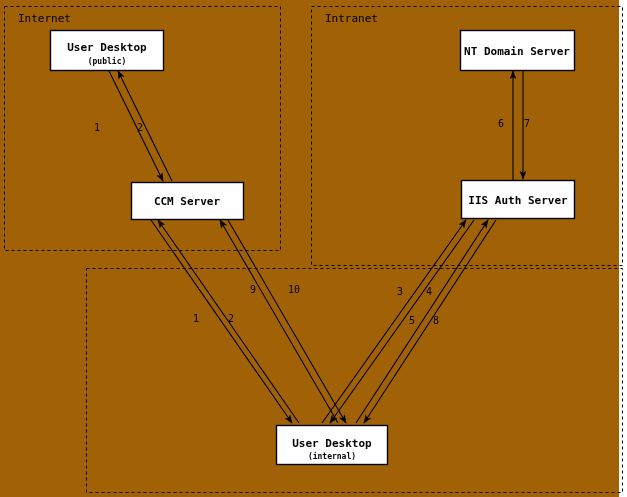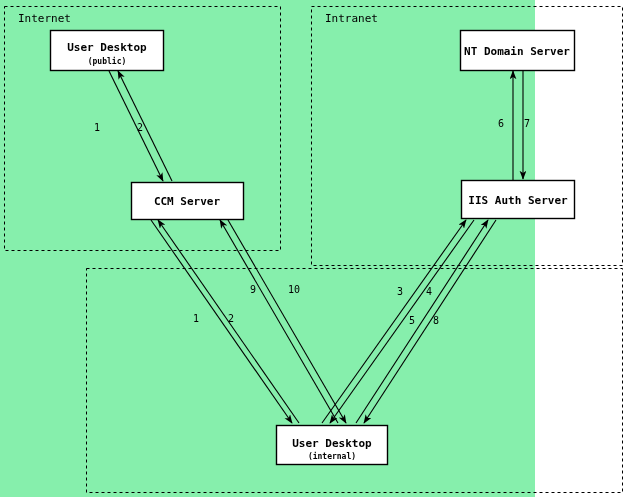--- a/index.html
+++ b/index.html
@@ -2,23 +2,23 @@
 <html><head>
 <meta charset="utf-8">
 <style>
   html, body {
     margin: 0;
     padding: 0;
     background: #ffffff;
   }
   #diagram-root {
     position: relative;
-    width: 535px;
+    width: 619px;
     height: 497px;
-    background: #86efac;
+    background: #a16207;
     font-family: "DejaVu Sans Mono", monospace;
   }
   svg#diagram-svg {
     position: absolute;
     top: 0;
     left: 0;
     width: 627px;
     height: 497px;
   }
   .zone-rect {

